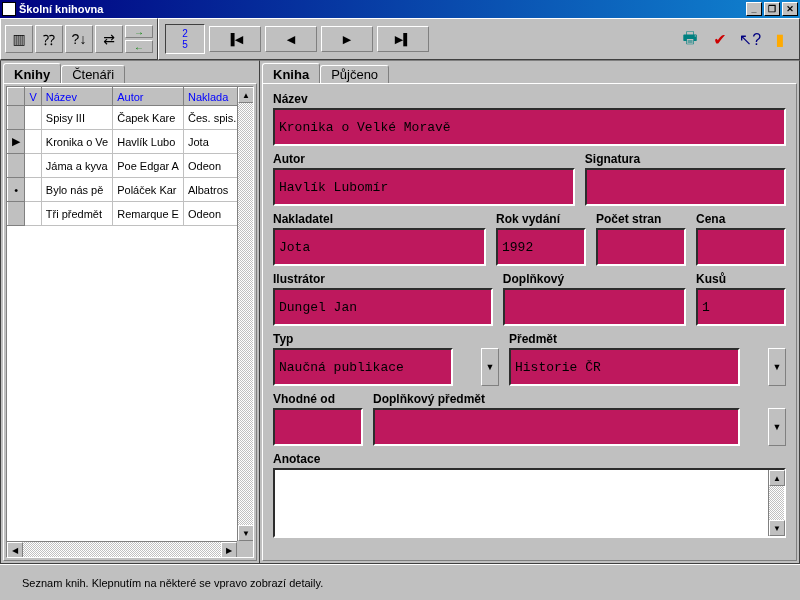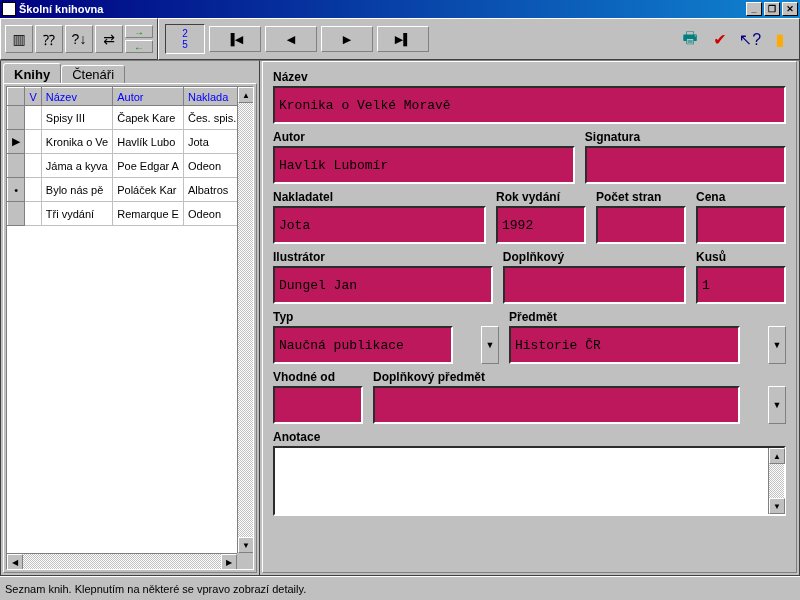--- a/index.html
+++ b/index.html
@@ -133,22 +133,22 @@
   display:flex; align-items:center; justify-content:center; font-size:9px;
 }
 .textarea {
   background:#fff; border:2px inset #fff;
   border-top-color:#808080; border-left-color:#808080;
   height:70px; position:relative;
 }
 .textarea .vscroll { top:0; bottom:0; }
 
 .statusbar {
-  height:24px; background:#c0c0c0;
-  border-top:1px solid #fff; padding:2px 5px; font-size:11px;
+  height:36px; background:#c0c0c0;
+  border-top:1px solid #fff; padding:2px 22px; font-size:11px;
   display:flex; align-items:center;
 }
 </style>
 </head>
 <body>
 
 <div class="titlebar">
   <span class="ticon"></span>
   <span>Školní knihovna</span>
   <span class="spacer"></span>
@@ -230,21 +230,21 @@
                   <tr>
                     <td class="rowhead">•</td>
                     <td></td>
                     <td>Bylo nás pě</td>
                     <td>Poláček Kar</td>
                     <td>Albatros</td>
                   </tr>
                   <tr>
                     <td class="rowhead"></td>
                     <td></td>
-                    <td>Tři vydání</td>
+                    <td>Tři předmět</td>
                     <td>Remarque E</td>
                     <td>Odeon</td>
                   </tr>
                 </tbody>
             </table>
           </div>
           <div class="vscroll">
             <div class="sbtn">▲</div>
             <div class="strack"></div>
             <div class="sbtn">▼</div>
@@ -253,20 +253,24 @@
             <div class="sbtn">◀</div>
             <div class="strack"></div>
             <div class="sbtn">▶</div>
           </div>
           <div class="corner"></div>
         </div>
       </div>
     </div>
 
     <div class="rightpane">
+      <div class="tabs">
+        <div class="tab">Kniha</div>
+        <div class="tab inactive">Půjčeno</div>
+      </div>
       <div class="form">
 
         <div class="row">
           <div class="field" style="flex:1">
             <label>Název</label>
             <input class="tinput" value="Kronika o Velké Moravě" style="">
           </div>
         </div>
 
         <div class="row">

